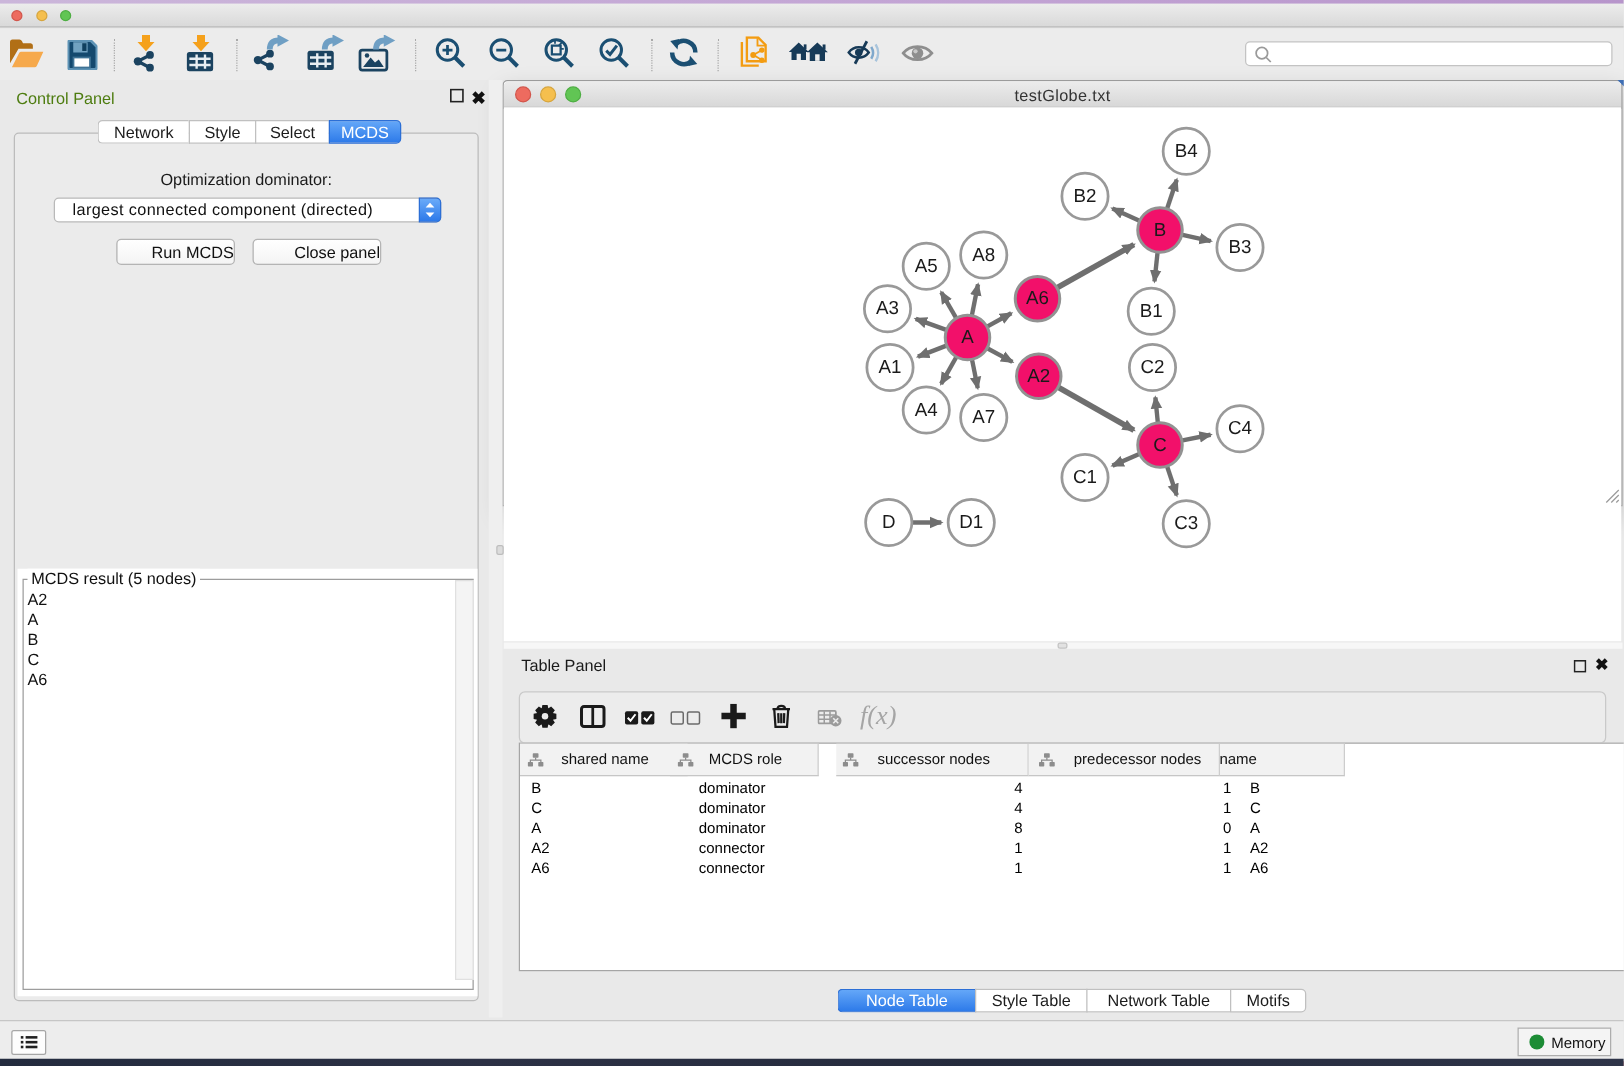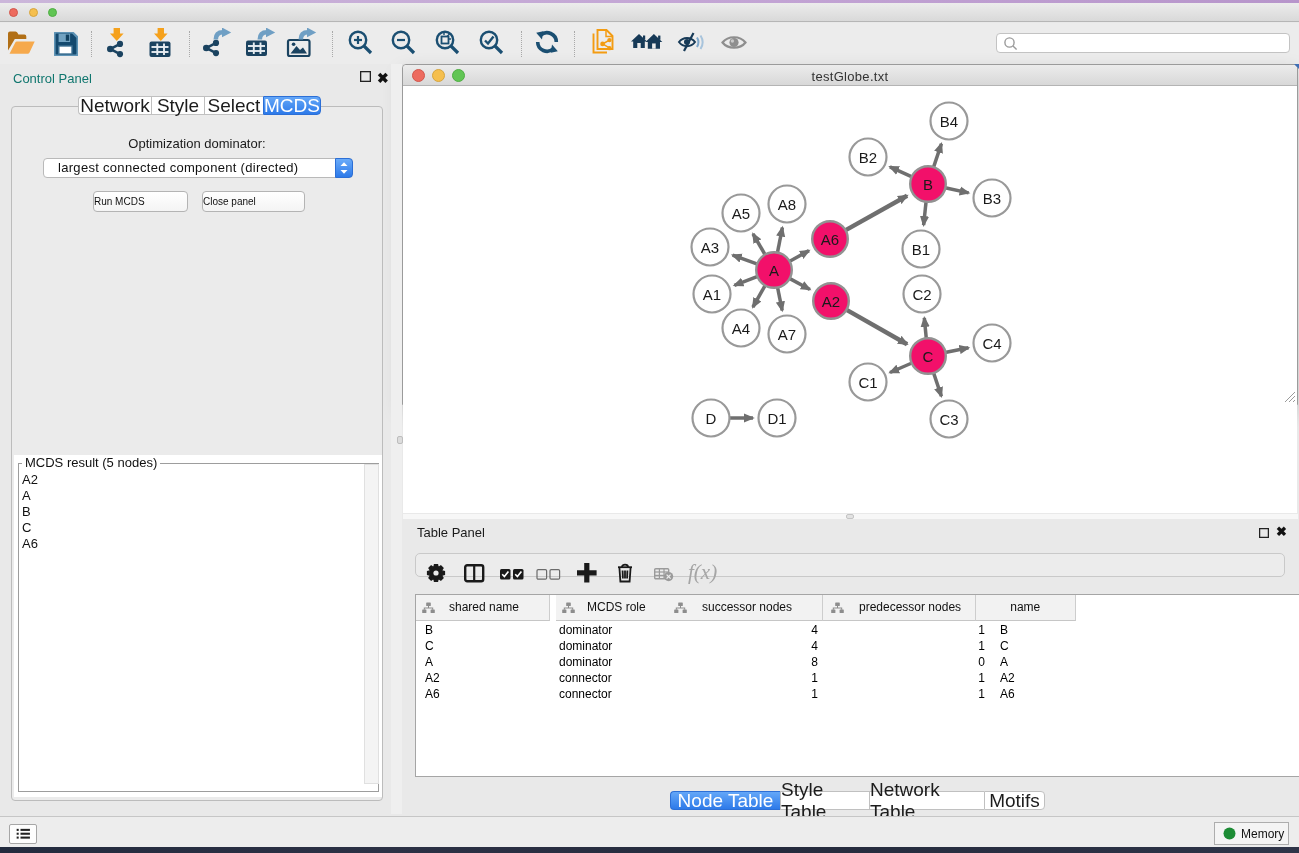--- a/index.html
+++ b/index.html
@@ -12,46 +12,46 @@
 #titlebar{left:0;top:3px;width:1299px;height:19px;background:linear-gradient(#ececec,#d9d9d9);border-bottom:1px solid #b6b6b6}
 .tl{border-radius:50%;position:absolute}
 #title-main{left:0;top:4px;width:1299px;text-align:center;font-size:13px;color:#3a3a3a;letter-spacing:0.35px}
 
 #toolbar{left:0;top:23px;width:1299px;height:41px;background:#ececec}
 .sep{position:absolute;top:8px;height:26px;width:0;border-left:1px dotted #a9a9a9}
 .ticon{position:absolute;top:29px}
 
 #search{left:996px;top:10px;width:294px;height:20px;background:#fff;border:1px solid #c3c3c3;border-radius:4px}
 
-#cp-title{left:13px;top:71px;font-size:13px;color:#0f766e}
+#cp-title{left:13px;top:71px;font-size:13px;color:#4d7c0f}
 .wbtn{position:absolute;font-size:13px;color:#111}
 #cp-box{left:11px;top:106px;width:372px;height:695px;background:#ebebeb;border:1px solid #bcbcbc;border-radius:4px}
 .tabbar{position:absolute;display:flex}
-.tab{height:19px;font-size:19px;color:#1c1c1c;background:#fff;border:1px solid #c0c0c0;border-right:none;display:flex;align-items:center;justify-content:center}
+.tab{height:19px;font-size:13px;color:#1c1c1c;background:#fff;border:1px solid #c0c0c0;border-right:none;display:flex;align-items:center;justify-content:center}
 .tab:first-child{border-radius:4px 0 0 4px}
 .tab:last-child{border-radius:0 4px 4px 0;border-right:1px solid #c0c0c0}
 .tab.sel{background:linear-gradient(#64a7f8,#2d7ae9);color:#fff;border-color:#2c6fd6}
 #opt-label{left:12px;top:136px;width:370px;text-align:center;font-size:13px;color:#1a1a1a}
 #dd{left:43px;top:158px;width:310px;height:20px;background:#fff;border:1px solid #b9b9b9;border-radius:4px;font-size:13px;color:#111;line-height:18px;text-align:left;padding-left:14px;letter-spacing:0.3px}
 #dd-step{right:-1px;top:-1px;width:18px;height:20px;border-radius:0 4px 4px 0;background:linear-gradient(#6aabf9,#2c79e9);border:1px solid #2c6fd6}
-.btn{position:absolute;height:21px;background:linear-gradient(#ffffff,#f4f4f4);border:1px solid #b4b4b4;border-radius:4px;font-size:10px;color:#111;text-align:left;line-height:19px}
+.btn{position:absolute;height:21px;background:linear-gradient(#ffffff,#f4f4f4);border:1px solid #b4b4b4;border-radius:4px;font-size:13px;color:#111;text-align:right;line-height:19px}
 
 #res-white{left:14px;top:455px;width:368px;height:342px;background:#fff}
 #res-field{left:4px;top:8px;width:361px;height:329px;border:1px solid #9d9d9d}
 #res-legend{left:8px;top:0px;background:#fff;padding:0 3px;font-size:13px;color:#111}
 #res-list{left:8px;top:17px;font-size:13px;color:#111;line-height:16px}
 #res-scroll{right:3px;top:9px;width:15px;height:320px;background:#f4f4f4;border:1px solid #e0e0e0}
 
 #nw{left:402px;top:64px;width:896px;height:341px;background:#fff;border:1px solid #9b9b9b;border-radius:4px 4px 0 0;box-shadow:0 8px 20px rgba(0,0,0,.18)}
 #nw-tb{left:0;top:0;width:894px;height:21px;background:linear-gradient(#ececec,#d8d8d8);border-bottom:1px solid #b4b4b4;border-radius:4px 4px 0 0}
 #nw-title{left:0;top:3.5px;width:894px;text-align:center;font-size:13px;color:#333;letter-spacing:0.3px}
 #nw-canvas{left:0;top:22px;width:894px;height:426px;background:#fff;overflow:hidden}
 
 #tp-title{left:417px;top:525px;font-size:13px;color:#1a1a1a}
-#tp-toolbar{left:415px;top:553px;width:870px;height:24px;background:#ececec;border:1px solid #c9c9c9;border-radius:5px}
+#tp-toolbar{left:415px;top:553px;width:870px;height:42px;background:#ececec;border:1px solid #c9c9c9;border-radius:5px}
 #tp-table{left:415px;top:594px;width:1047px;height:183px;background:#fff;border:1px solid #a5a5a5}
 .hcell{position:absolute;top:0;height:26px;background:#f2f2f2;border-right:1px solid #cdcdcd;border-bottom:1px solid #c6c6c6;font-size:12px;color:#111;font-size:12px}
 .trow{position:absolute;font-size:12px;color:#000;height:16px;line-height:16px}
 
 #bt-tabs{left:670px;top:791px}
 
 #statusbar{left:0;top:816px;width:1299px;height:31px;background:#ededed;border-top:1px solid #c6c6c6}
 #mem-btn{left:1214px;top:822px;width:75px;height:23px;background:#f4f4f4;border:1px solid #adadad;font-size:12px;color:#111}
 #list-btn{left:9px;top:824px;width:28px;height:20px;background:#fdfdfd;border:1.5px solid #a6a6a6;border-radius:2px}
 </style></head>
@@ -396,21 +396,21 @@
       <svg width="13" height="12" viewBox="0 0 13 12" style="position:absolute;left:6px;top:7px">
         <g fill="#8d8d8d">
           <rect x="4.2" y="0.5" width="4.6" height="3.6" rx="0.6"></rect>
           <rect x="0.2" y="7.5" width="4.2" height="3.6" rx="0.6"></rect>
           <rect x="8.6" y="7.5" width="4.2" height="3.6" rx="0.6"></rect>
           <path d="M6 4 L7 4 L7 5.5 L11.2 5.5 L11.2 7.8 L10.2 7.8 L10.2 6.5 L2.8 6.5 L2.8 7.8 L1.8 7.8 L1.8 5.5 L6 5.5 z"></path>
         </g>
       </svg>
       <span style="position:absolute;left:33px;top:5px">shared name</span>
     </div>
-<div class="hcell" style="left:140px;width:119px">
+<div class="hcell" style="left:120px;width:119px">
       <svg width="13" height="12" viewBox="0 0 13 12" style="position:absolute;left:5.5px;top:7px">
         <g fill="#8d8d8d">
           <rect x="4.2" y="0.5" width="4.6" height="3.6" rx="0.6"></rect>
           <rect x="0.2" y="7.5" width="4.2" height="3.6" rx="0.6"></rect>
           <rect x="8.6" y="7.5" width="4.2" height="3.6" rx="0.6"></rect>
           <path d="M6 4 L7 4 L7 5.5 L11.2 5.5 L11.2 7.8 L10.2 7.8 L10.2 6.5 L2.8 6.5 L2.8 7.8 L1.8 7.8 L1.8 5.5 L6 5.5 z"></path>
         </g>
       </svg>
       <span style="position:absolute;left:31px;top:5px">MCDS role</span>
     </div>
@@ -430,21 +430,21 @@
         <g fill="#8d8d8d">
           <rect x="4.2" y="0.5" width="4.6" height="3.6" rx="0.6"></rect>
           <rect x="0.2" y="7.5" width="4.2" height="3.6" rx="0.6"></rect>
           <rect x="8.6" y="7.5" width="4.2" height="3.6" rx="0.6"></rect>
           <path d="M6 4 L7 4 L7 5.5 L11.2 5.5 L11.2 7.8 L10.2 7.8 L10.2 6.5 L2.8 6.5 L2.8 7.8 L1.8 7.8 L1.8 5.5 L6 5.5 z"></path>
         </g>
       </svg>
       <span style="position:absolute;left:36.5px;top:5px">predecessor nodes</span>
     </div>
 <div class="hcell" style="left:559.5px;width:100.5px">
-      <span style="position:absolute;left:0;top:5px;width:100%;text-align:center">name</span>
+      <span style="position:absolute;left:0;top:5px;width:100%;text-align:left">name</span>
     </div>
 <div class="trow" style="left:9px;top:27px">B</div>
 <div class="trow" style="left:143px;top:27px">dominator</div>
 <div class="trow" style="left:253px;top:27px;width:149px;text-align:right">4</div>
 <div class="trow" style="left:406px;top:27px;width:163px;text-align:right">1</div>
 <div class="trow" style="left:584px;top:27px">B</div>
 <div class="trow" style="left:9px;top:43px">C</div>
 <div class="trow" style="left:143px;top:43px">dominator</div>
 <div class="trow" style="left:253px;top:43px;width:149px;text-align:right">4</div>
 <div class="trow" style="left:406px;top:43px;width:163px;text-align:right">1</div>

